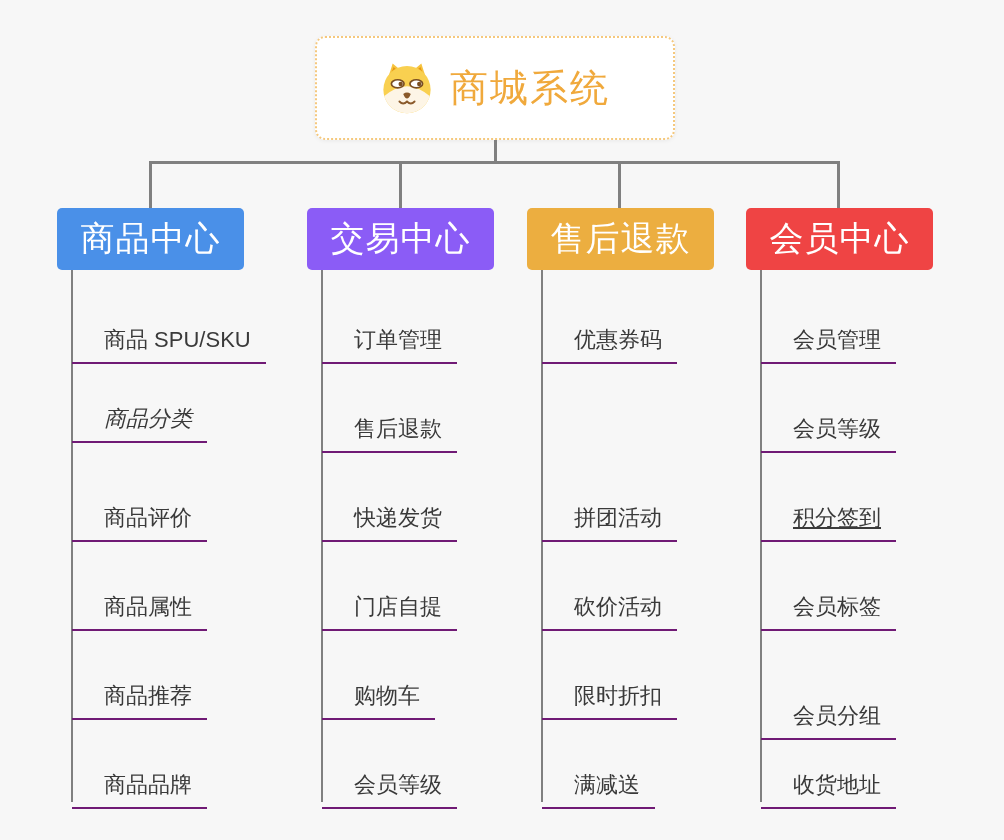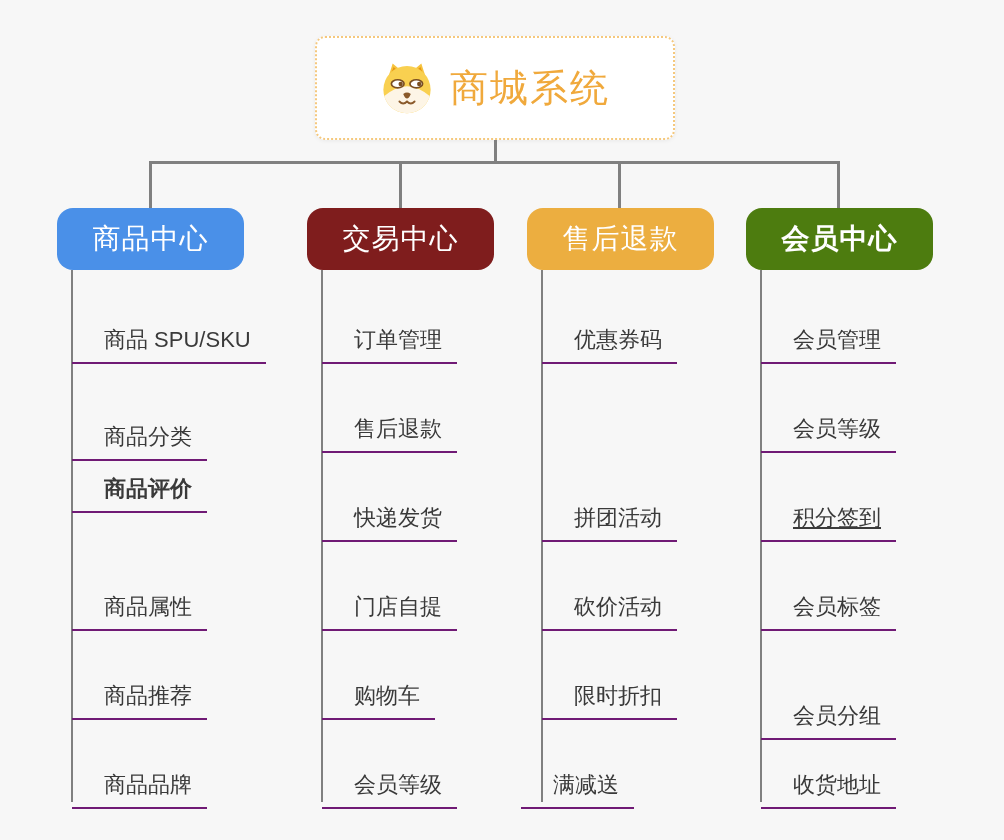--- a/index.html
+++ b/index.html
@@ -36,26 +36,26 @@
     white-space:nowrap;
   }
   .root-icon{width:54px;height:54px;flex:0 0 auto;}
   
   .line{position:absolute;background:#808080;}
   
   .branch-header{
     position:absolute;
     top:208px;
     width:187px; height:62px;
-    border-radius:16px;
+    border-radius:5px;
     display:flex;
     align-items:center;
     justify-content:center;
     color:#ffffff;
-    font-size:28px;
+    font-size:34px;
     letter-spacing:1px;
     box-sizing:border-box;
   }
   
   .leaf{
     position:absolute;
     height:46px;
     border-bottom:2px solid #701a75;
     display:flex;
     align-items:flex-end;
@@ -97,48 +97,48 @@
   <div class="line" style="left:149px;top:161px;width:3px;height:47px;"></div>
   <div class="line" style="left:399px;top:161px;width:3px;height:47px;"></div>
   <div class="line" style="left:618px;top:161px;width:3px;height:47px;"></div>
   <div class="line" style="left:837px;top:161px;width:3px;height:47px;"></div>
 
   <div class="branch-header" style="left: 57px; background-color: rgb(74, 144, 232);">
     <span>商品中心</span>
   </div>
   <div class="line" style="left:71px;top:270px;width:2px;height:532px;"></div>
   <div class="leaf" style="left:72px;top:309px;">商品 SPU/SKU</div>
-  <div class="leaf" style="left:72px;top:406px;">商品分类</div>
-  <div class="leaf" style="left:72px;top:458px;font-weight:bold;">商品评价</div>
+  <div class="leaf" style="left:72px;top:388px;font-style:italic;">商品分类</div>
+  <div class="leaf" style="left:72px;top:487px;">商品评价</div>
   <div class="leaf" style="left:72px;top:576px;">商品属性</div>
   <div class="leaf" style="left:72px;top:665px;">商品推荐</div>
   <div class="leaf" style="left:72px;top:754px;">商品品牌</div>
 
-  <div class="branch-header" style="left: 307px; background-color: #7f1d1d;">
+  <div class="branch-header" style="left: 307px; background-color: #8b5cf6;">
     <span>交易中心</span>
   </div>
   <div class="line" style="left:321px;top:270px;width:2px;height:532px;"></div>
   <div class="leaf" style="left:322px;top:309px;">订单管理</div>
   <div class="leaf" style="left:322px;top:398px;">售后退款</div>
   <div class="leaf" style="left:322px;top:487px;">快递发货</div>
   <div class="leaf" style="left:322px;top:576px;">门店自提</div>
   <div class="leaf" style="left:322px;top:665px;">购物车</div>
   <div class="leaf" style="left:322px;top:754px;">会员等级</div>
 
   <div class="branch-header" style="left: 527px; background-color: rgb(236, 174, 64);">
     <span>售后退款</span>
   </div>
   <div class="line" style="left:541px;top:270px;width:2px;height:532px;"></div>
   <div class="leaf" style="left:542px;top:309px;">优惠券码</div>
   <div class="leaf" style="left:542px;top:487px;">拼团活动</div>
   <div class="leaf" style="left:542px;top:576px;">砍价活动</div>
   <div class="leaf" style="left:542px;top:665px;">限时折扣</div>
-  <div class="leaf" style="left:521px;top:754px;">满减送</div>
+  <div class="leaf" style="left:542px;top:754px;">满减送</div>
 
-  <div class="branch-header" style="left: 746px; background-color: #4d7c0f; font-weight: bold;">
+  <div class="branch-header" style="left: 746px; background-color: #ef4444;">
     <span>会员中心</span>
   </div>
   <div class="line" style="left:760px;top:270px;width:2px;height:532px;"></div>
   <div class="leaf" style="left:761px;top:309px;">会员管理</div>
   <div class="leaf" style="left:761px;top:398px;">会员等级</div>
   <div class="leaf" style="left:761px;top:487px;text-decoration:underline;">积分签到</div>
   <div class="leaf" style="left:761px;top:576px;">会员标签</div>
   <div class="leaf" style="left:761px;top:685px;">会员分组</div>
   <div class="leaf" style="left:761px;top:754px;">收货地址</div>
 

